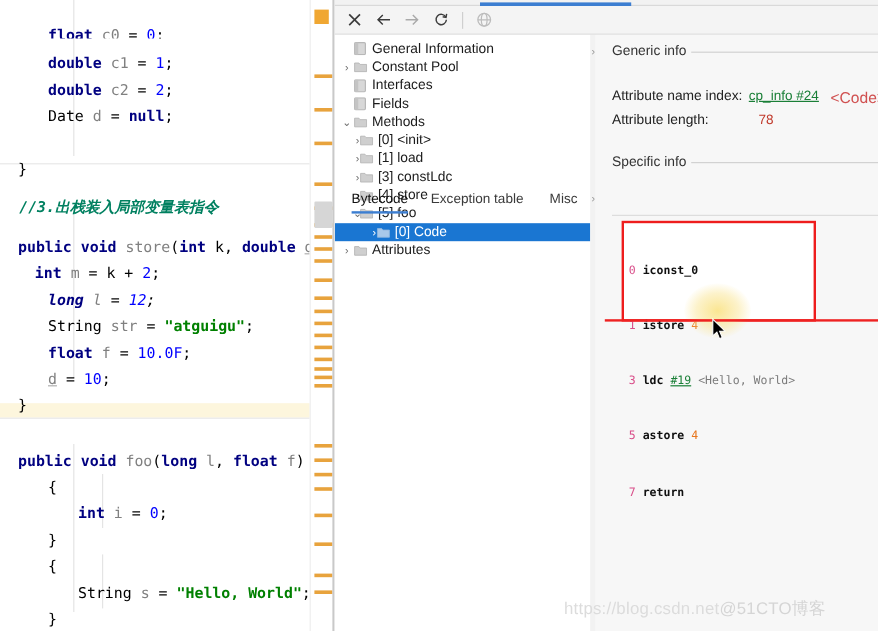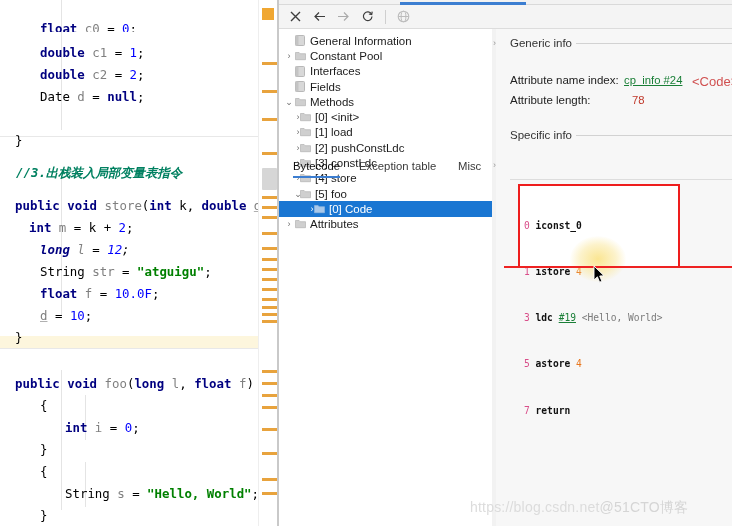--- a/index.html
+++ b/index.html
@@ -382,29 +382,20 @@
       <div class="trow">
         <span class="twist ind2">›</span>
         <span class="tfoldericon">
           <svg width="11" height="10" viewBox="0 0 11 10">
               <path d="M0.5 1.5 h3.6 l1 1.2 h5.4 v6 h-10 z" fill="#cfcfcf" stroke="#b3b3b3" stroke-width=".7"></path>
             </svg>
         </span>
         <span class="tlabel">[1] load</span>
       </div>
 
-      <div class="trow">
-        <span class="twist ind2">›</span>
-        <span class="tfoldericon">
-          <svg width="11" height="10" viewBox="0 0 11 10">
-              <path d="M0.5 1.5 h3.6 l1 1.2 h5.4 v6 h-10 z" fill="#cfcfcf" stroke="#b3b3b3" stroke-width=".7"></path>
-            </svg>
-        </span>
-        <span class="tlabel">[2] pushConstLdc</span>
-      </div>
 
       <div class="trow">
         <span class="twist ind2">›</span>
         <span class="tfoldericon">
           <svg width="11" height="10" viewBox="0 0 11 10">
               <path d="M0.5 1.5 h3.6 l1 1.2 h5.4 v6 h-10 z" fill="#cfcfcf" stroke="#b3b3b3" stroke-width=".7"></path>
             </svg>
         </span>
         <span class="tlabel">[3] constLdc</span>
       </div>

